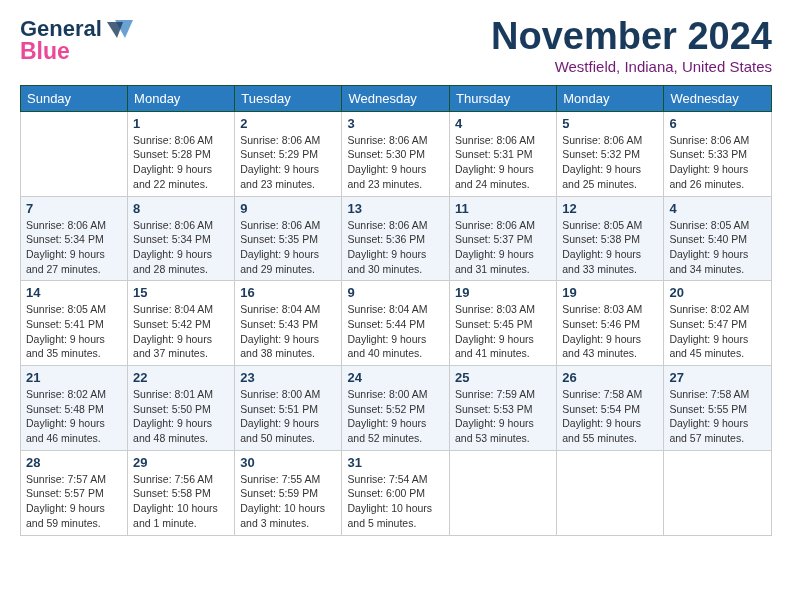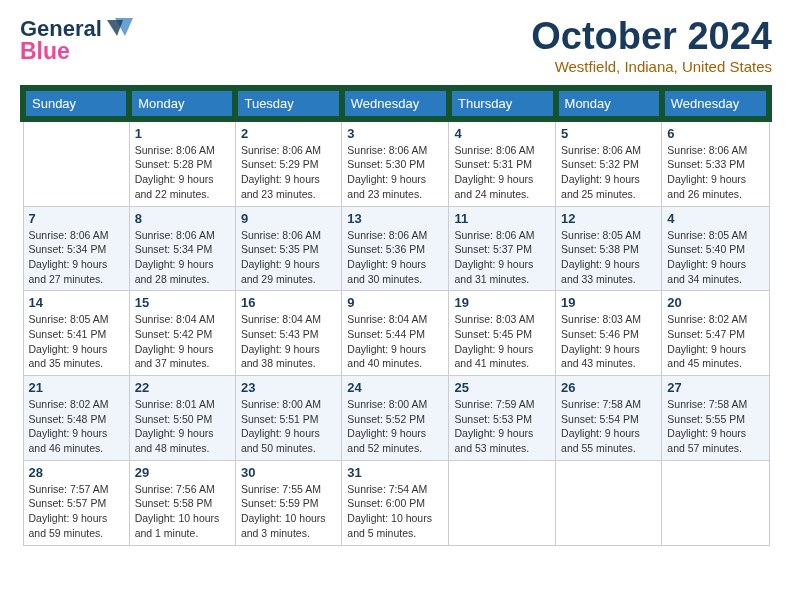--- a/index.html
+++ b/index.html
@@ -25,35 +25,35 @@
       text-align: right;
     }
     .month-title {
       font-size: 38px;
       font-weight: bold;
       color: #1a3a5c;
       line-height: 1.1;
     }
     .location {
       font-size: 15px;
-      color: #a16207;
+      color: #701a75;
     }
     .calendar {
       width: 100%;
       border-collapse: collapse;
       font-size: 11px;
     }
     .calendar thead th {
       background-color: #2a7abf;
       color: #fff;
       padding: 5px 6px;
       text-align: left;
       font-size: 13px;
       font-weight: normal;
-      border: 6px solid #14532d;
+      border: 1px solid #14532d;
     }
     .calendar tbody td {
       vertical-align: top;
       border: 1px solid #ccc;
       padding: 4px 5px;
       width: 108px;
       min-height: 80px;
     }
     .day-num {
       font-size: 13px;
@@ -78,31 +78,31 @@
     }
     .empty-cell {
       background-color: inherit;
     }
   </style>
 </head>
 <body>
 
 <div class="header">
   <div class="logo">
-    <div style="display:flex;gap:2px;">
+    <div style="display:flex;align-items:center;gap:2px;">
       <span style="font-size:22px;font-weight:bold;color:#1a3a5c;">General</span>
       <svg width="30" height="22" viewBox="0 0 30 22" style="margin-left:1px;">
         <polygon points="10,2 28,2 20,20" fill="#2a7abf" opacity="0.7"></polygon>
         <polygon points="2,4 18,4 12,20" fill="#1a3a5c" opacity="0.8"></polygon>
       </svg>
     </div>
     <span style="font-size:23px;font-weight:bold;color:#ec4899;margin-top:-4px;">Blue</span>
   </div>
   <div class="title-area">
-    <div class="month-title">October 2024</div>
+    <div class="month-title">November 2024</div>
     <div class="location">Westfield, Indiana, United States</div>
   </div>
 </div>
 
 <table class="calendar">
   <thead>
     <tr>
     <th>Sunday</th>
         <th>Monday</th>
         <th>Tuesday</th>

